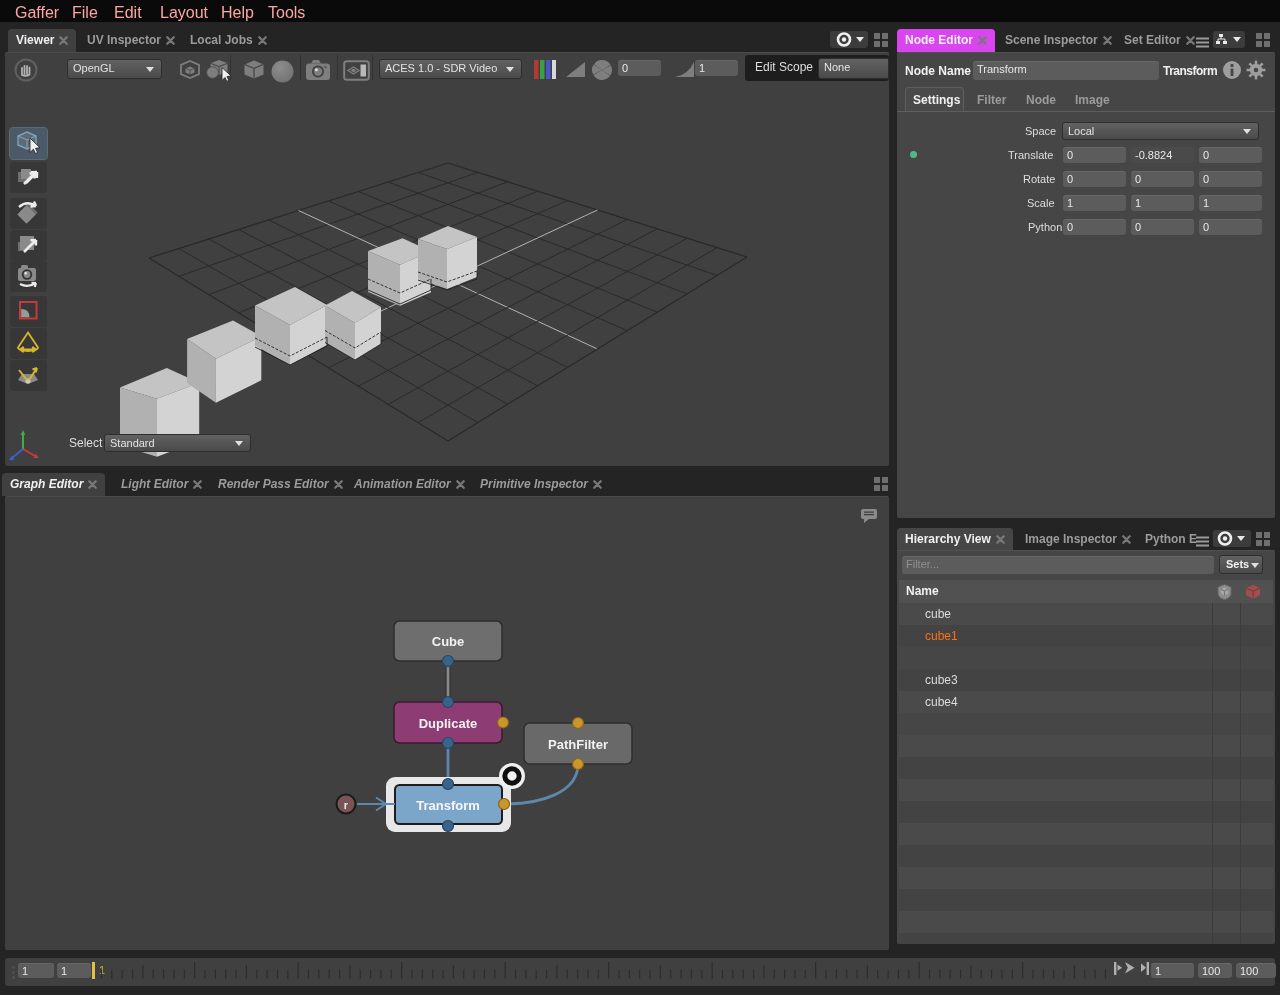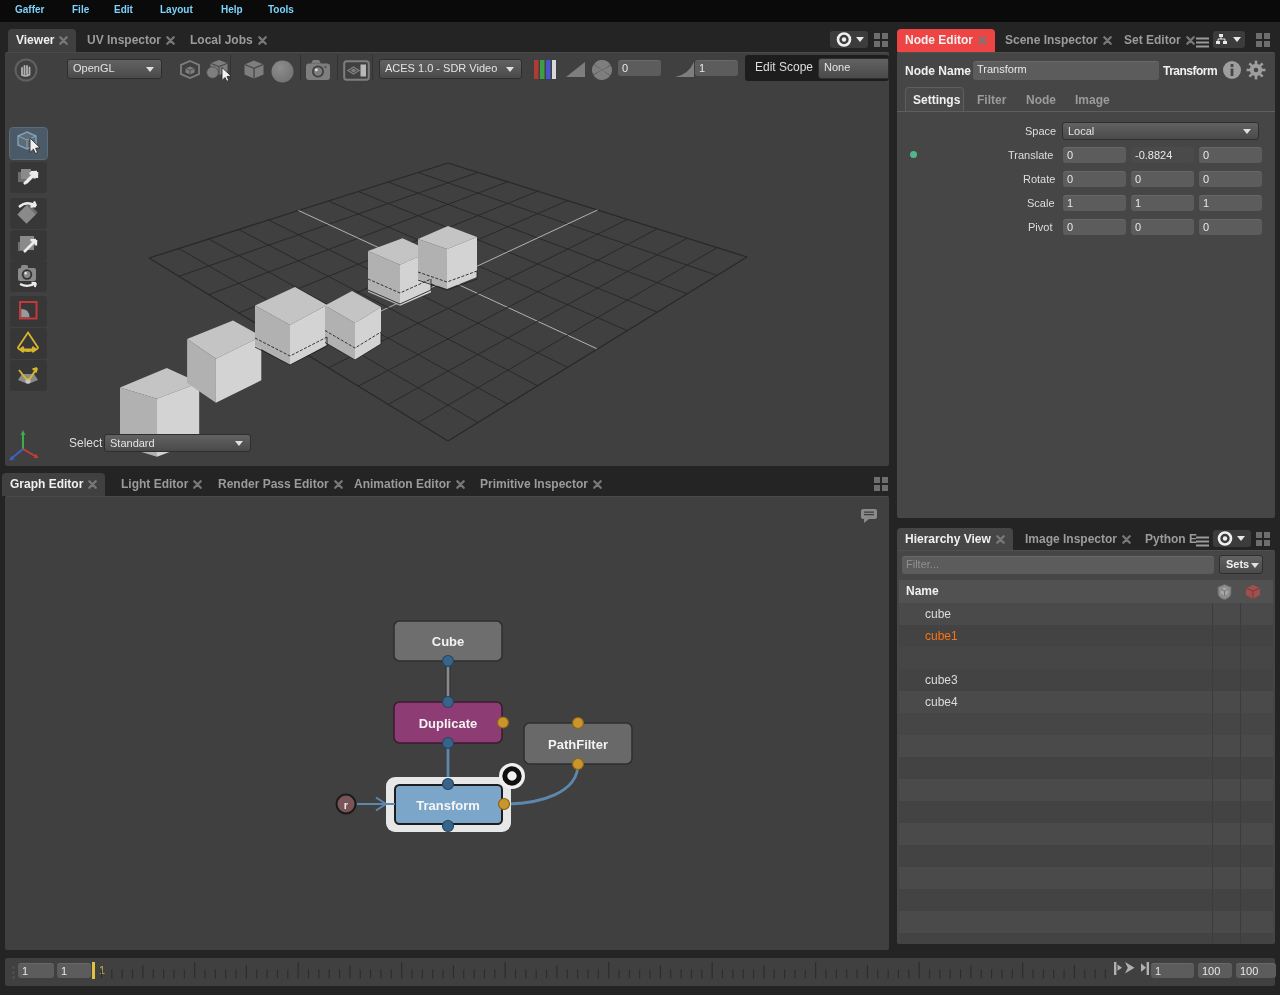--- a/index.html
+++ b/index.html
@@ -1,21 +1,21 @@
 <!DOCTYPE html>
 <html><head>
 <meta charset="utf-8">
 <style>
 * { margin:0; padding:0; box-sizing:border-box; }
 html,body { width:1280px; height:995px; background:#242424; overflow:hidden;
   font-family:"Liberation Sans", sans-serif; }
 #root { position:relative; width:1280px; height:995px; }
 .abs { position:absolute; }
 #menubar { left:0; top:0; width:1280px; height:22px; background:#0a0a0a; }
-#menubar span { position:absolute; top:4px; font-size:10px; font-weight:bold; color:#7dd3fc; }
+#menubar span { position:absolute; top:4px; font-size:16px; font-weight:normal; color:#fca5a5; }
 .tabbar { height:23px; }
 .tab { position:absolute; top:0; height:23px; border-radius:4px 4px 0 0;
   font-size:12px; font-weight:bold; color:#9b9b9b; padding:4px 8px 0 8px; white-space:nowrap; }
 .tab.sel { color:#f0f0f0; }
 .tab .x { margin-left:5px; }
 .panel { background:#414141; border-radius:2px; box-shadow:inset 0 1px 0 rgba(255,255,255,0.06); }
 .field { position:absolute; background:#5c5c5c; border-radius:3px; color:#e8e8e8;
   font-size:11px; padding:2px 0 0 4px; box-shadow:inset 0 1px 0 rgba(255,255,255,0.08); }
 .drop { position:absolute; background:linear-gradient(#626262,#4a4a4a); border:1px solid #2e2e2e;
   border-radius:3px; color:#e4e4e4; font-size:11px; padding:2px 0 0 5px; }
@@ -266,21 +266,21 @@
       <path d="M17 21 L17 6" stroke="#3fae4a"></path>
           <path d="M17 2 L14.7 7 L19.3 7 Z" fill="#3fae4a" stroke="none"></path>
       <path d="M17 21 L6 30" stroke="#3b62c8"></path>
           <path d="M3 32.5 L8.5 31.5 L5.5 28 Z" fill="#3b62c8" stroke="none"></path>
       <path d="M17 21 L29 28" stroke="#c83b3b"></path>
           <path d="M32.5 30 L27.5 30 L30 25.7 Z" fill="#c83b3b" stroke="none"></path>
     </g>
   </svg>
 </div>
 
-<div class="abs tabbar" style="left:5px; top:473px; width:884px;">
+<div class="abs tabbar" style="left:5px; top:473px; width:884px;font-style:italic;">
   <div class="tab sel" style="left:-3px; background:#404040;">Graph Editor<span class="x"><svg width="9" height="9" viewBox="0 0 9 9" style="vertical-align:-0.5px;">
             <path d="M1.3 1.3 L7.7 7.7 M7.7 1.3 L1.3 7.7" stroke="#787878" stroke-width="2.3" stroke-linecap="round"></path>
           </svg></span></div>
   <div class="tab" style="left:108px;">Light Editor<span class="x"><svg width="9" height="9" viewBox="0 0 9 9" style="vertical-align:-0.5px;">
             <path d="M1.3 1.3 L7.7 7.7 M7.7 1.3 L1.3 7.7" stroke="#787878" stroke-width="2.3" stroke-linecap="round"></path>
           </svg></span></div>
   <div class="tab" style="left:205px;">Render Pass Editor<span class="x"><svg width="9" height="9" viewBox="0 0 9 9" style="vertical-align:-0.5px;">
             <path d="M1.3 1.3 L7.7 7.7 M7.7 1.3 L1.3 7.7" stroke="#787878" stroke-width="2.3" stroke-linecap="round"></path>
           </svg></span></div>
   <div class="tab" style="left:341px;">Animation Editor<span class="x"><svg width="9" height="9" viewBox="0 0 9 9" style="vertical-align:-0.5px;">
@@ -337,21 +337,21 @@
     <circle cx="507" cy="280" r="7.2" fill="none" stroke="#101010" stroke-width="5"></circle>
 
     <path d="M352 308 L390 308" stroke="#5d87ac" stroke-width="1.8" fill="none"></path>
         <path d="M371 301.5 L381 308 L371 314.5" stroke="#5d87ac" stroke-width="2" fill="none"></path>
         <circle cx="341" cy="308" r="9.5" fill="#7a5456" stroke="#1a1a1a" stroke-width="2"></circle>
     <text x="341" y="312.5" text-anchor="middle" font-size="11" font-weight="bold" fill="#e8e8e8">r</text>
   </svg>
 </div>
 
 <div class="abs tabbar" style="left:897px; top:29px; width:378px;">
-  <div class="tab sel" style="left:0px; background:#ef4444;text-align:right;">Node Editor<span class="x"><svg width="9" height="9" viewBox="0 0 9 9" style="vertical-align:-0.5px;">
+  <div class="tab sel" style="left:0px; background:#d946ef;text-align:right;">Node Editor<span class="x"><svg width="9" height="9" viewBox="0 0 9 9" style="vertical-align:-0.5px;">
             <path d="M1.3 1.3 L7.7 7.7 M7.7 1.3 L1.3 7.7" stroke="#787878" stroke-width="2.3" stroke-linecap="round"></path>
           </svg></span></div>
   <div class="tab" style="left:100px;">Scene Inspector<span class="x"><svg width="9" height="9" viewBox="0 0 9 9" style="vertical-align:-0.5px;">
             <path d="M1.3 1.3 L7.7 7.7 M7.7 1.3 L1.3 7.7" stroke="#787878" stroke-width="2.3" stroke-linecap="round"></path>
           </svg></span></div>
   <div class="tab" style="left:219px;">Set Editor<span class="x"><svg width="9" height="9" viewBox="0 0 9 9" style="vertical-align:-0.5px;">
             <path d="M1.3 1.3 L7.7 7.7 M7.7 1.3 L1.3 7.7" stroke="#787878" stroke-width="2.3" stroke-linecap="round"></path>
           </svg></span></div>
   <svg class="abs" style="left:299px; top:8px;" width="13" height="11">
         <path d="M0 1.5 H13 M0 5.5 H13 M0 9.5 H13" stroke="#9a9a9a" stroke-width="2"></path>
@@ -412,21 +412,21 @@
   <div class="field" style="left:234px; top:95px; width:63px; height:16px; background:#4a4a4a; box-shadow:none;">-0.8824</div>
   <div class="field" style="left:302px; top:95px; width:63px; height:16px;">0</div>
   <div class="lbl" style="left:126px; top:121px;">Rotate</div>
   <div class="field" style="left:166px; top:119px; width:63px; height:16px;">0</div>
   <div class="field" style="left:234px; top:119px; width:63px; height:16px;">0</div>
   <div class="field" style="left:302px; top:119px; width:63px; height:16px;">0</div>
   <div class="lbl" style="left:130px; top:145px;">Scale</div>
   <div class="field" style="left:166px; top:143px; width:63px; height:16px;">1</div>
   <div class="field" style="left:234px; top:143px; width:63px; height:16px;">1</div>
   <div class="field" style="left:302px; top:143px; width:63px; height:16px;">1</div>
-  <div class="lbl" style="left:131px; top:169px;">Pivot</div>
+  <div class="lbl" style="left:131px; top:169px;">Python</div>
   <div class="field" style="left:166px; top:167px; width:63px; height:16px;">0</div>
   <div class="field" style="left:234px; top:167px; width:63px; height:16px;">0</div>
   <div class="field" style="left:302px; top:167px; width:63px; height:16px;">0</div>
 </div>
 
 <div class="abs tabbar" style="left:897px; top:528px; width:378px;">
   <div class="tab sel" style="left:0px; background:#464646;">Hierarchy View<span class="x"><svg width="9" height="9" viewBox="0 0 9 9" style="vertical-align:-0.5px;">
             <path d="M1.3 1.3 L7.7 7.7 M7.7 1.3 L1.3 7.7" stroke="#787878" stroke-width="2.3" stroke-linecap="round"></path>
           </svg></span></div>
   <div class="tab" style="left:120px;">Image Inspector<span class="x"><svg width="9" height="9" viewBox="0 0 9 9" style="vertical-align:-0.5px;">

